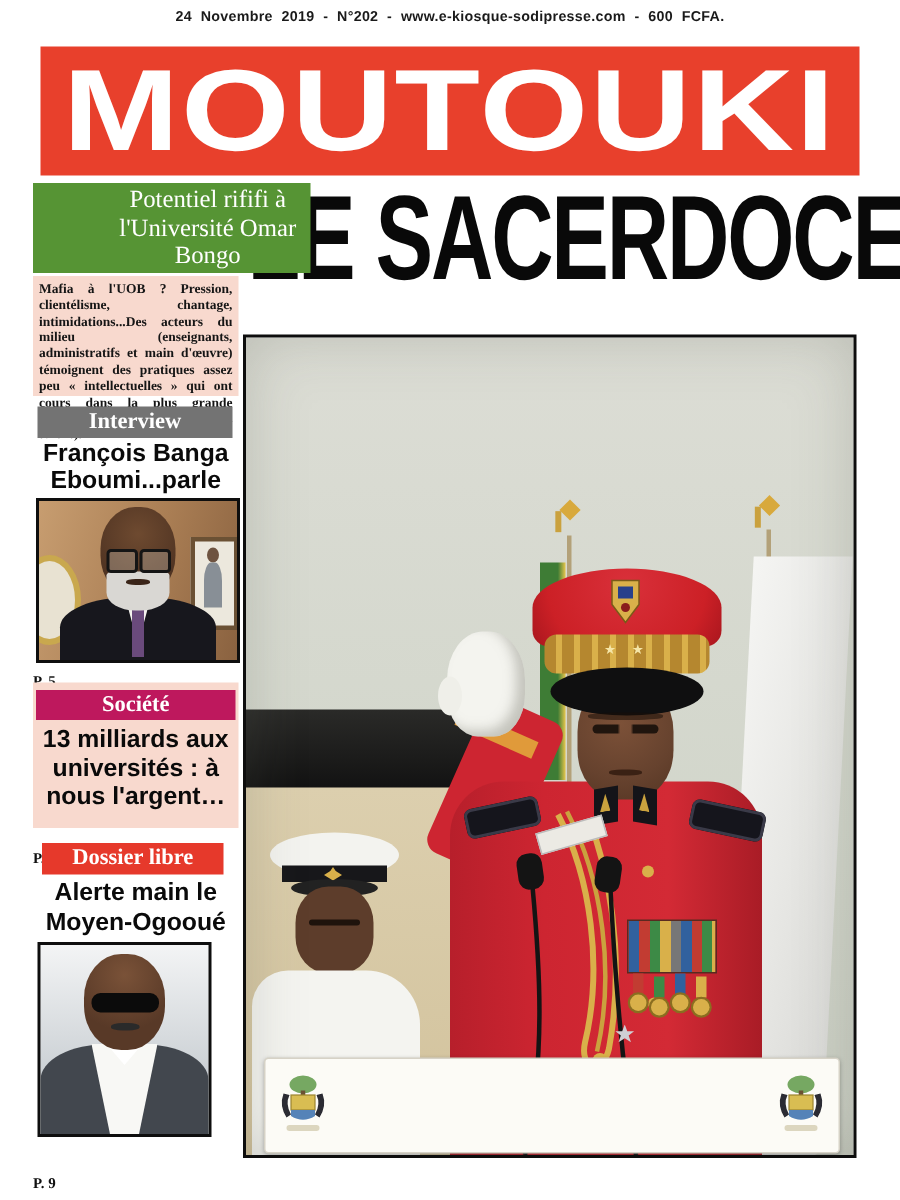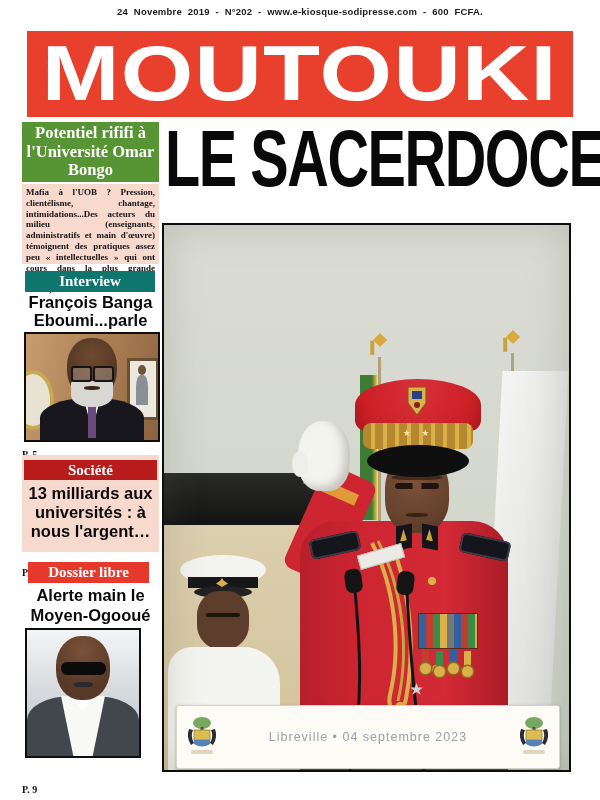--- a/index.html
+++ b/index.html
@@ -22,30 +22,30 @@
   .main-title span{display:inline-block;font-weight:bold;font-size:80px;line-height:.95;
                    color:#090909;letter-spacing:-2px;white-space:nowrap;
                    transform:scaleX(.72);transform-origin:left top;}
   .pref{font-family:"Liberation Serif",serif;font-weight:bold;font-size:10px;color:#111;
         text-align:left;margin-top:28px;}
   .pref-main{left:165px;top:200px;width:405px;}
 
   
   .greenbox{left:22px;top:122px;width:137px;height:60px;background:#569434;
             display:flex;align-items:center;justify-content:center;text-align:center;
-            font-family:"Liberation Serif",serif;font-weight:bold;font-size:16.5px;
-            line-height:1.12;color:#ffffff;}
+            font-family:"Liberation Serif",serif;font-weight:normal;font-size:16.5px;
+            line-height:1.12;color:#ffffff;padding-left:48px;}
   .uob-body{left:22px;top:184px;width:137px;height:80px;background:#f8d9ce;
             font-family:"Liberation Serif",serif;font-weight:bold;font-size:9px;
             line-height:1.2;color:#151515;text-align:justify;padding:3px 4px;
             box-sizing:border-box;}
   .secbar{height:21px;display:flex;align-items:center;justify-content:center;
           font-family:"Liberation Serif",serif;font-weight:bold;font-size:15px;color:#fff;}
-  .bar-interview{left:25px;top:271px;width:130px;background:#0f766e;}
-  .bar-societe{left:24px;top:460px;width:133px;height:20px;background:#b91c1c;}
+  .bar-interview{left:25px;top:271px;width:130px;background:#737373;}
+  .bar-societe{left:24px;top:460px;width:133px;height:20px;background:#be185d;}
   .bar-tribune{left:28px;top:562px;width:121px;background:#e6392b;}
   .sideline{font-weight:bold;color:#0a0a0a;text-align:center;line-height:1.12;font-size:16.5px;}
   .hl-interview{left:19px;top:293px;width:143px;}
   .hl-societe{left:22px;top:484px;width:137px;line-height:1.15;}
   .hl-tribune{left:19px;top:586px;width:143px;line-height:1.2;}
   .societe-wrap{left:22px;top:455px;width:137px;height:97px;background:#f8d9ce;}
   .pref5{left:22px;top:421px;width:134px;}
   .pref6{left:22px;top:539px;width:132px;}
   .pref8{left:22px;top:756px;width:130px;}
 
@@ -322,21 +322,20 @@
     <svg class="emblem" viewBox="0 0 34 44">
       <ellipse cx="17" cy="8" rx="9" ry="6" fill="#76a862"></ellipse>
       <rect x="15.5" y="12" width="3" height="4" fill="#6b5134"></rect>
       <path d="M4 14 q-3 8 2 16 l3 -2 q-4 -7 -1 -13 z" fill="#2b2b33"></path>
       <path d="M30 14 q3 8 -2 16 l-3 -2 q4 -7 1 -13 z" fill="#2b2b33"></path>
       <rect x="9" y="15" width="16" height="10" fill="#d9bd52" stroke="#9a8330" stroke-width=".8"></rect>
       <path d="M9 25 h16 v4 q-8 5 -16 0 z" fill="#5583b8"></path>
       <rect x="6" y="35" width="22" height="4" rx="2" fill="#dcd6bf"></rect>
     </svg>
     <div class="ctext">
-      <div class="cap3">Libreville • 04 septembre 2023</div>
     </div>
     <svg class="emblem" viewBox="0 0 34 44">
       <ellipse cx="17" cy="8" rx="9" ry="6" fill="#76a862"></ellipse>
       <rect x="15.5" y="12" width="3" height="4" fill="#6b5134"></rect>
       <path d="M4 14 q-3 8 2 16 l3 -2 q-4 -7 -1 -13 z" fill="#2b2b33"></path>
       <path d="M30 14 q3 8 -2 16 l-3 -2 q4 -7 1 -13 z" fill="#2b2b33"></path>
       <rect x="9" y="15" width="16" height="10" fill="#d9bd52" stroke="#9a8330" stroke-width=".8"></rect>
       <path d="M9 25 h16 v4 q-8 5 -16 0 z" fill="#5583b8"></path>
       <rect x="6" y="35" width="22" height="4" rx="2" fill="#dcd6bf"></rect>
     </svg>

